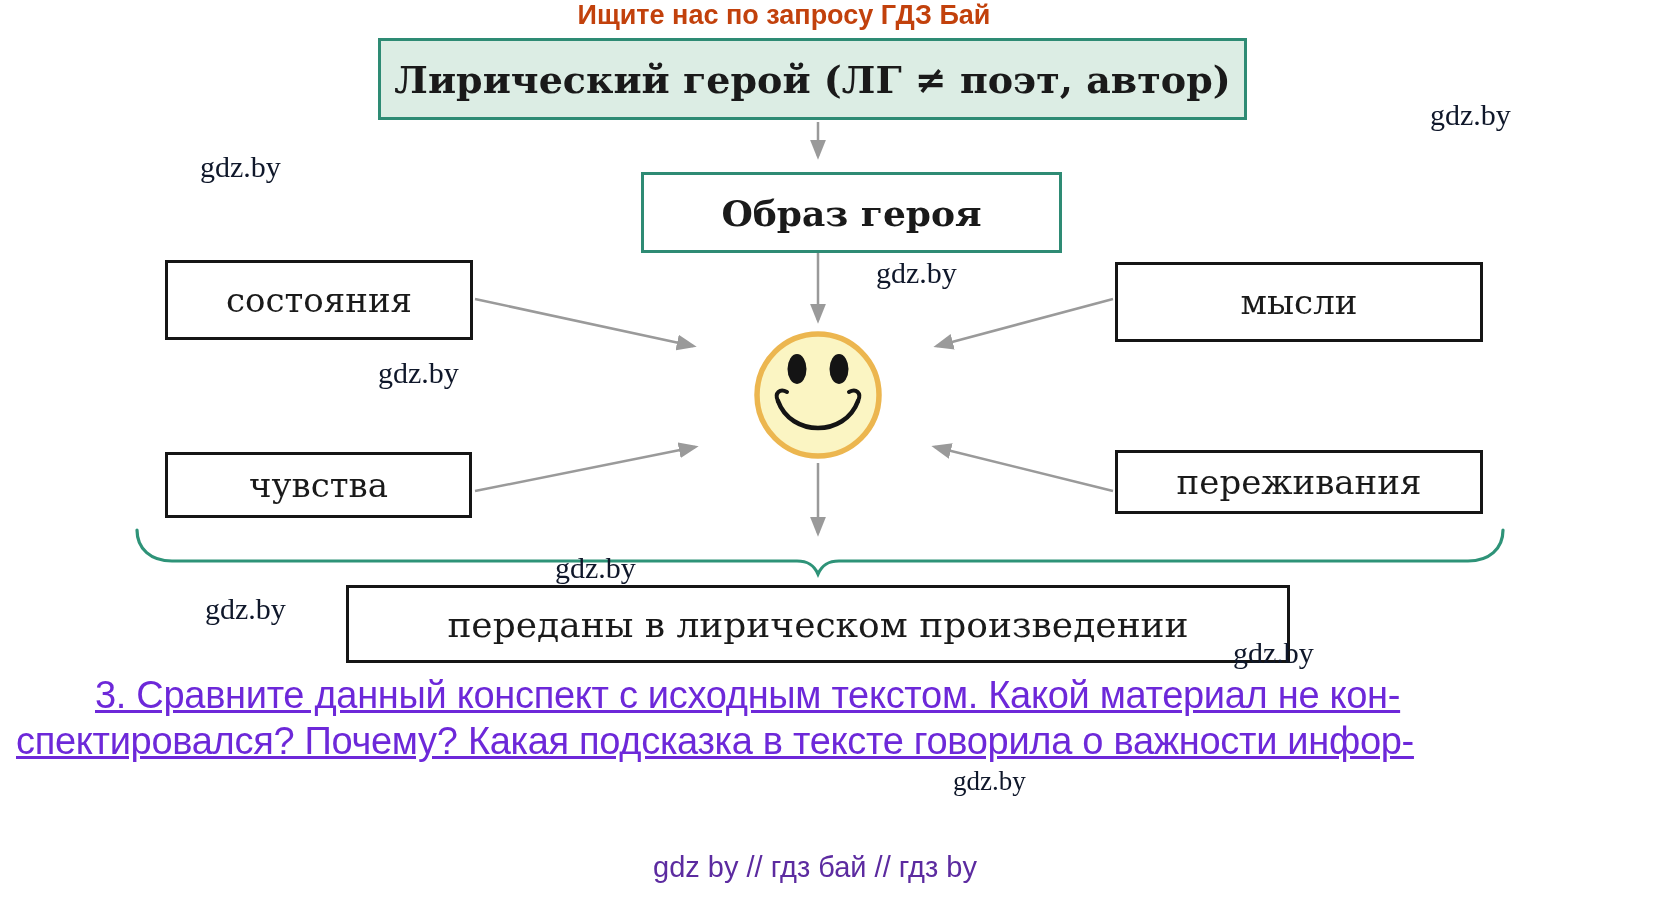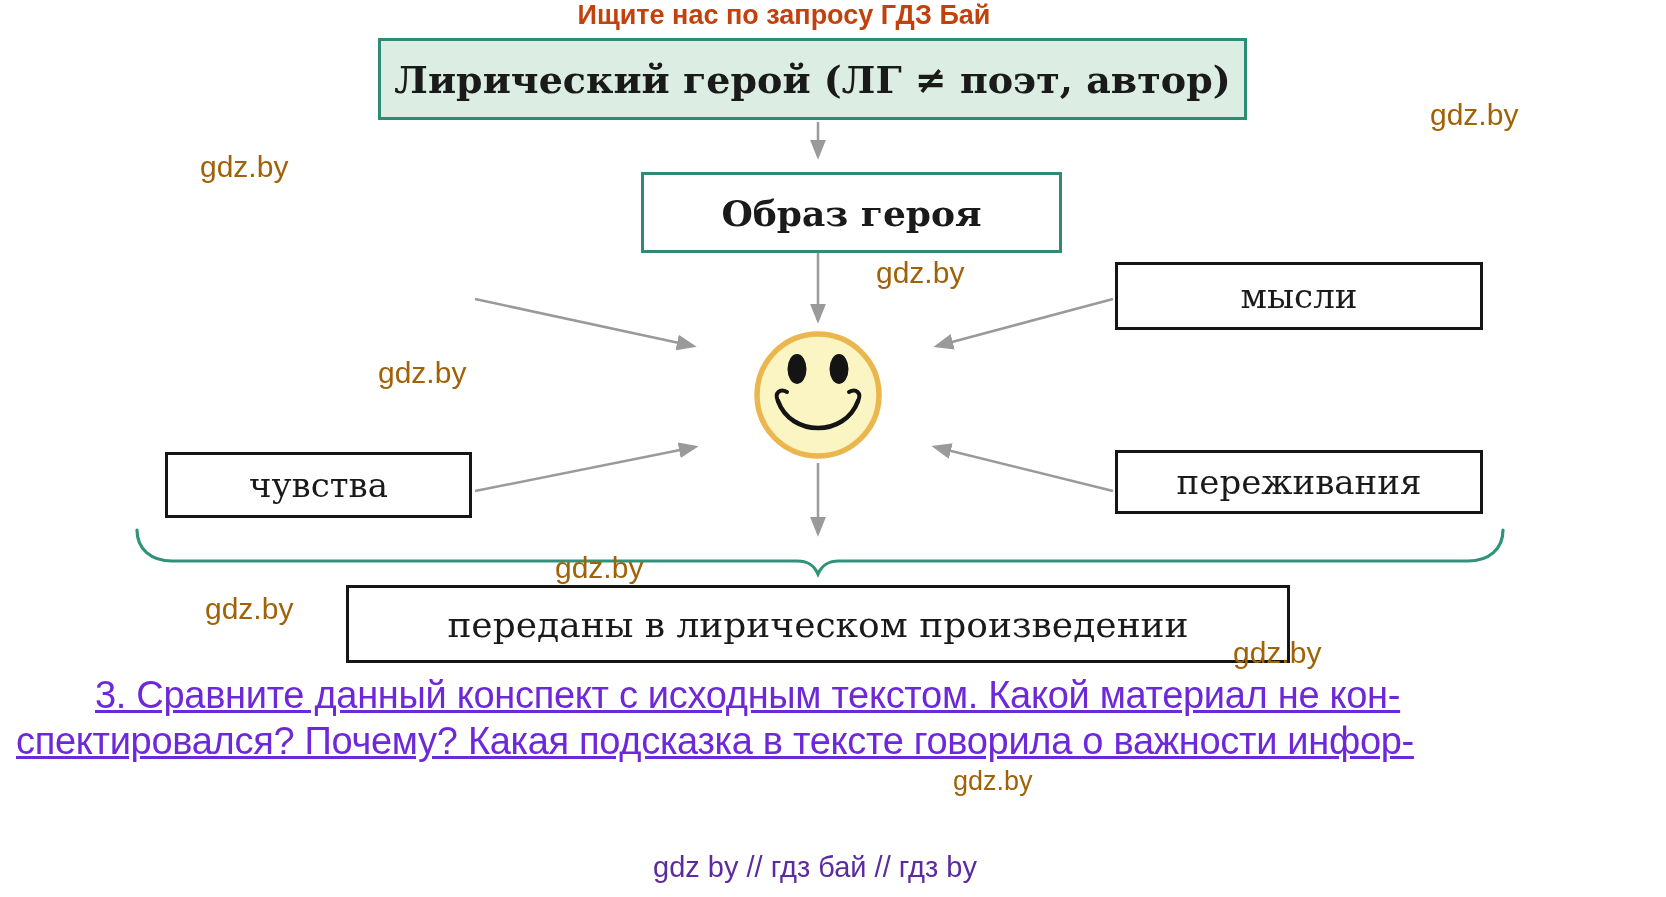--- a/index.html
+++ b/index.html
@@ -9,40 +9,40 @@
   }
   .promo-top {
     position:absolute; top:0; left:784px; transform:translateX(-50%);
     font-size:27px; color:#c2410c; white-space:nowrap;font-weight:bold;
   }
   .promo-bottom {
     position:absolute; top:851px; left:815px; transform:translateX(-50%);
     font-size:29px; color:#5c2ba0; white-space:nowrap;text-align:right;
   }
   .wm {
-    position:absolute; color:#a16207; font-size:30px; z-index:9; white-space:nowrap;
+    position:absolute; color:#0f172a; font-size:30px; z-index:9; white-space:nowrap;font-family:Liberation Serif, serif;
   }
   .wm-small { font-size:27px; }
   .box {
     position:absolute; background:#ffffff; display:flex; align-items:center;
     justify-content:center; font-family:"DejaVu Serif", serif; z-index:3;
     box-sizing:border-box; white-space:nowrap;
   }
   .title-box {
     left:378px; top:38px; width:869px; height:82px;
     background:#dcede4; border:3px solid #2e8b74;
     font-size:38px; font-weight:bold;
   }
   .obraz-box {
     left:607px; top:172px; width:421px; height:81px;
     border:3px solid #2e8b74; font-size:36px; font-weight:bold;margin-left:34px;
   }
   .aspect-box { border:3px solid #151515; font-size:34px; }
   .aspect-sostoyaniya  { left:165px;  top:260px; width:308px; height:80px; }
-  .aspect-mysli        { left:1115px; top:262px; width:368px; height:68px; }
+  .aspect-mysli        { left:1115px; top:262px; width:368px; height:80px; }
   .aspect-chuvstva     { left:165px;  top:452px; width:307px; height:66px; }
   .aspect-perezhivaniya{ left:1115px; top:450px; width:368px; height:64px; }
   .final-box {
     left:346px; top:585px; width:944px; height:78px;
     border:3px solid #151515; font-size:36px;
   }
   .overlay { position:absolute; left:0; top:0; z-index:2; }
   .smiley { position:absolute; left:750px; top:327px; z-index:4; }
   .para-line {
     position:absolute; font-size:38px; color:#6d28d9; white-space:nowrap;
@@ -86,20 +86,23 @@
   </svg>
 
   <div class="box title-box">
     <span>Лирический герой (ЛГ ≠ поэт, автор)</span>
   </div>
 
   <div class="box obraz-box">
     <span>Образ героя</span>
   </div>
 
+  <div class="box aspect-box aspect-sostoyaniya">
+    <span>состояния</span>
+  </div>
   <div class="box aspect-box aspect-mysli">
     <span>мысли</span>
   </div>
   <div class="box aspect-box aspect-chuvstva">
     <span>чувства</span>
   </div>
   <div class="box aspect-box aspect-perezhivaniya">
     <span>переживания</span>
   </div>
 

